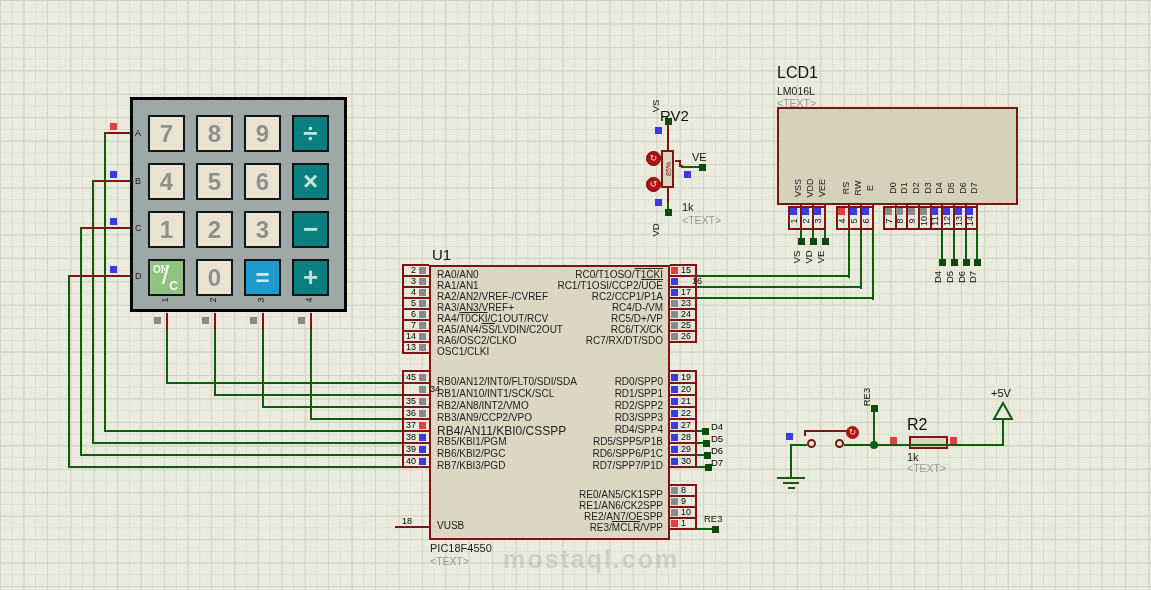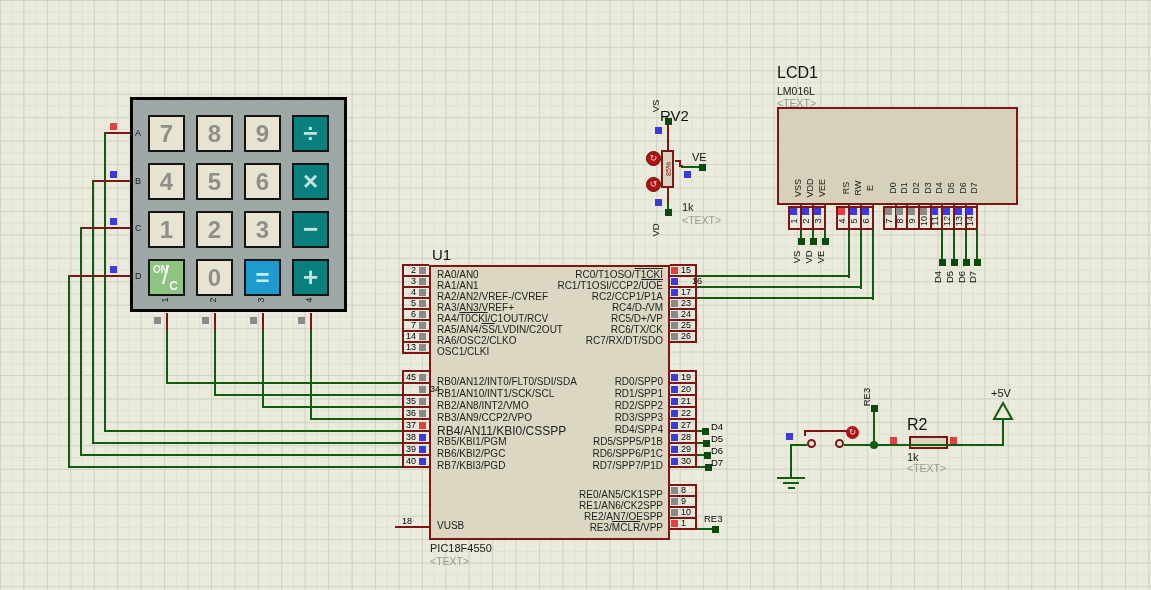--- a/index.html
+++ b/index.html
@@ -30,20 +30,21 @@
   .onc-on{position:absolute;top:3px;left:3px;font-size:10px;font-weight:bold;}
   .onc-slash{position:absolute;top:-1px;left:12px;font-size:26px;font-weight:400;}
   .onc-c{position:absolute;bottom:1px;right:5px;font-size:12px;font-weight:bold;}
 </style>
 </head>
 <body>
 
 <div id="canvas">
 
   <div class="abs" style="left:545px;top:486px;font-size:44px;font-weight:bold;color:rgba(200,197,187,0.45);">مستقل</div>
+  <div class="abs" style="left:503px;top:545px;font-size:25px;font-weight:bold;letter-spacing:2px;color:rgba(188,185,174,0.55);">mostaql.com</div>
 
 
   <div class="abs" style="left:130px;top:97px;width:217px;height:215px;background:#9EA8A6;border:3px solid #050505;box-sizing:border-box;"></div>
 
   <div class="abs" style="left:429px;top:265px;width:241px;height:275px;background:#DBD7C2;border:2px solid #7E1414;box-sizing:border-box;"></div>
   <div class="abs ref" style="left:432px;top:246px;">U1</div>
   <div class="abs part" style="left:430px;top:542px;">PIC18F4550</div>
   <div class="abs ph" style="left:430px;top:555px;">&lt;TEXT&gt;</div>
 
   <div class="abs ref" style="left:777px;top:64px;font-size:16px;text-align:center;">LCD1</div>

